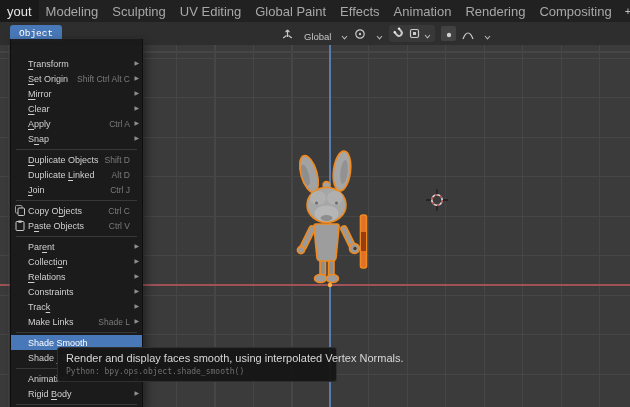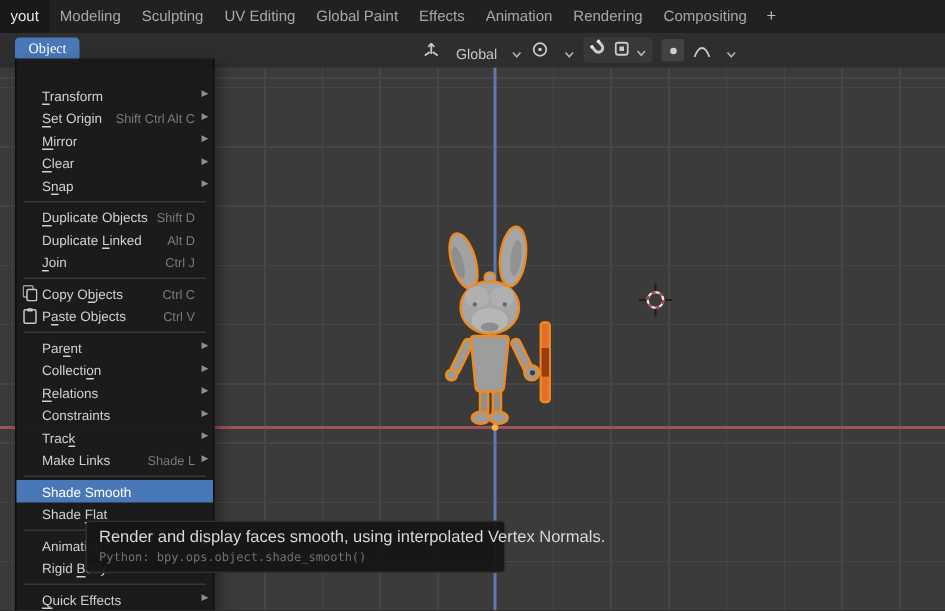--- a/index.html
+++ b/index.html
@@ -15,27 +15,27 @@
     background-position:22px 0px,0px 13px;}
   .axis-z{position:absolute;left:329px;top:0;width:1.5px;height:100%;
           background:var(--axis-z,#5d82b8);opacity:.9;}
   .axis-x{position:absolute;left:0;top:239px;width:100%;height:1.5px;
           background:var(--axis-x,#a55459);opacity:.95;}
   .char{position:absolute;left:285px;top:103px;}
   .cursor3d{position:absolute;left:425px;top:143px;}
   
   .topbar{position:absolute;left:0;top:0;width:630px;height:22px;background:var(--topbar,#212121);
           display:flex;align-items:stretch;z-index:5;}
-  .tab{display:flex;align-items:center;padding:0 7px;font-size:10px;color:#a8a8a8;white-space:nowrap;}
+  .tab{display:flex;align-items:center;padding:0 7px;font-size:13px;color:#a8a8a8;white-space:nowrap;}
   .tab.active{background:#191919;color:#e6e6e6;}
   .tab.addtab{color:#c0c0c0;font-size:11px;padding:0 6px;}
   
   .vheader{position:absolute;left:0;top:22px;width:630px;height:23px;background:var(--header,#2e2e2e);z-index:5;}
   .objbtn{position:absolute;left:10px;top:3px;height:16px;padding:0 9px;border:none;border-radius:3px;
-          background:var(--accent,#4978b8);color:#fff;font-size:9.5px;font-family:Liberation Serif, serif;
+          background:var(--accent,#4978b8);color:#fff;font-size:9.5px;font-family:Liberation Mono, monospace;
           display:flex;align-items:center;cursor:default;}
   .hcontrols{position:absolute;left:281px;top:2px;height:19px;display:flex;align-items:center;gap:6px;color:#c6c6c6;}
   .hbtn{display:flex;align-items:flex-end;gap:10px;font-size:9.5px;height:17px;}
   .hgroup{display:flex;align-items:center;gap:4px;background:#383838;border-radius:3px;padding:1px 4px;height:15px;}
   .hbox{display:flex;align-items:center;justify-content:center;background:#424242;border-radius:2px;
         width:15px;height:15px;}
   
   .menu{position:absolute;left:10px;top:39px;width:133px;height:369px;box-sizing:border-box;
         background:rgba(26,26,26,.97);border:1px solid #0e0e0e;border-top:none;
         box-shadow:3px 4px 10px rgba(0,0,0,.45);z-index:10;padding-top:17px;}
@@ -215,20 +215,26 @@
         <span class="marrow">▶</span>
       </div>
       <div class="mrow">
         <span class="micon"></span>
         <span class="mlabel"><span class="u">C</span>lear</span>
         <span class="msc"></span>
         <span class="marrow">▶</span>
       </div>
       <div class="mrow">
         <span class="micon"></span>
+        <span class="mlabel"><span class="u">A</span>pply</span>
+        <span class="msc">Ctrl A</span>
+        <span class="marrow">▶</span>
+      </div>
+      <div class="mrow">
+        <span class="micon"></span>
         <span class="mlabel">S<span class="u">n</span>ap</span>
         <span class="msc"></span>
         <span class="marrow">▶</span>
       </div>
       <div class="msep"></div>
       <div class="mrow">
         <span class="micon"></span>
         <span class="mlabel"><span class="u">D</span>uplicate Objects</span>
         <span class="msc">Shift D</span>
         <span class="marrow"></span>

